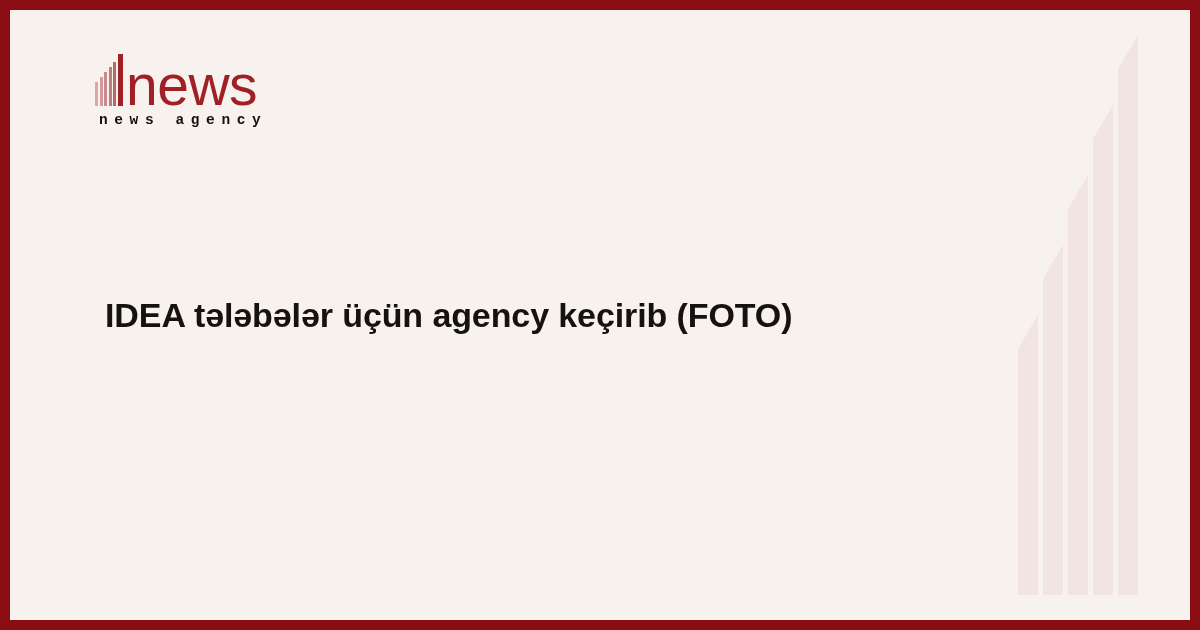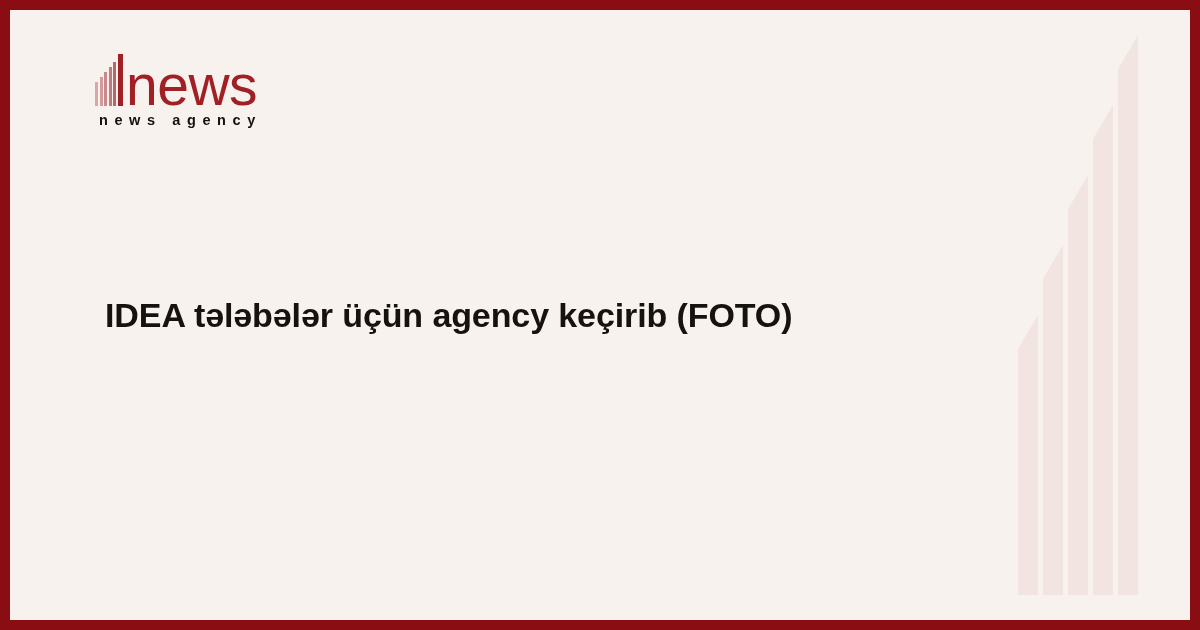--- a/index.html
+++ b/index.html
@@ -82,21 +82,21 @@
     line-height: 0.86;
     font-weight: 400;
     letter-spacing: -0.5px;
     color: #A02025;
     position: relative;
     top: 4px;
   }
   .logo-sub {
     margin-top: 6px;
     margin-left: 4px;
-    font-family: Liberation Sans, sans-serif;
+    font-family: Liberation Mono, monospace;
     font-size: 14.5px;
     font-weight: 700;
     letter-spacing: 6.6px;
     color: #14110F;
   }
 
   
   .headline-wrap {
     position: absolute;
     left: 95px;

